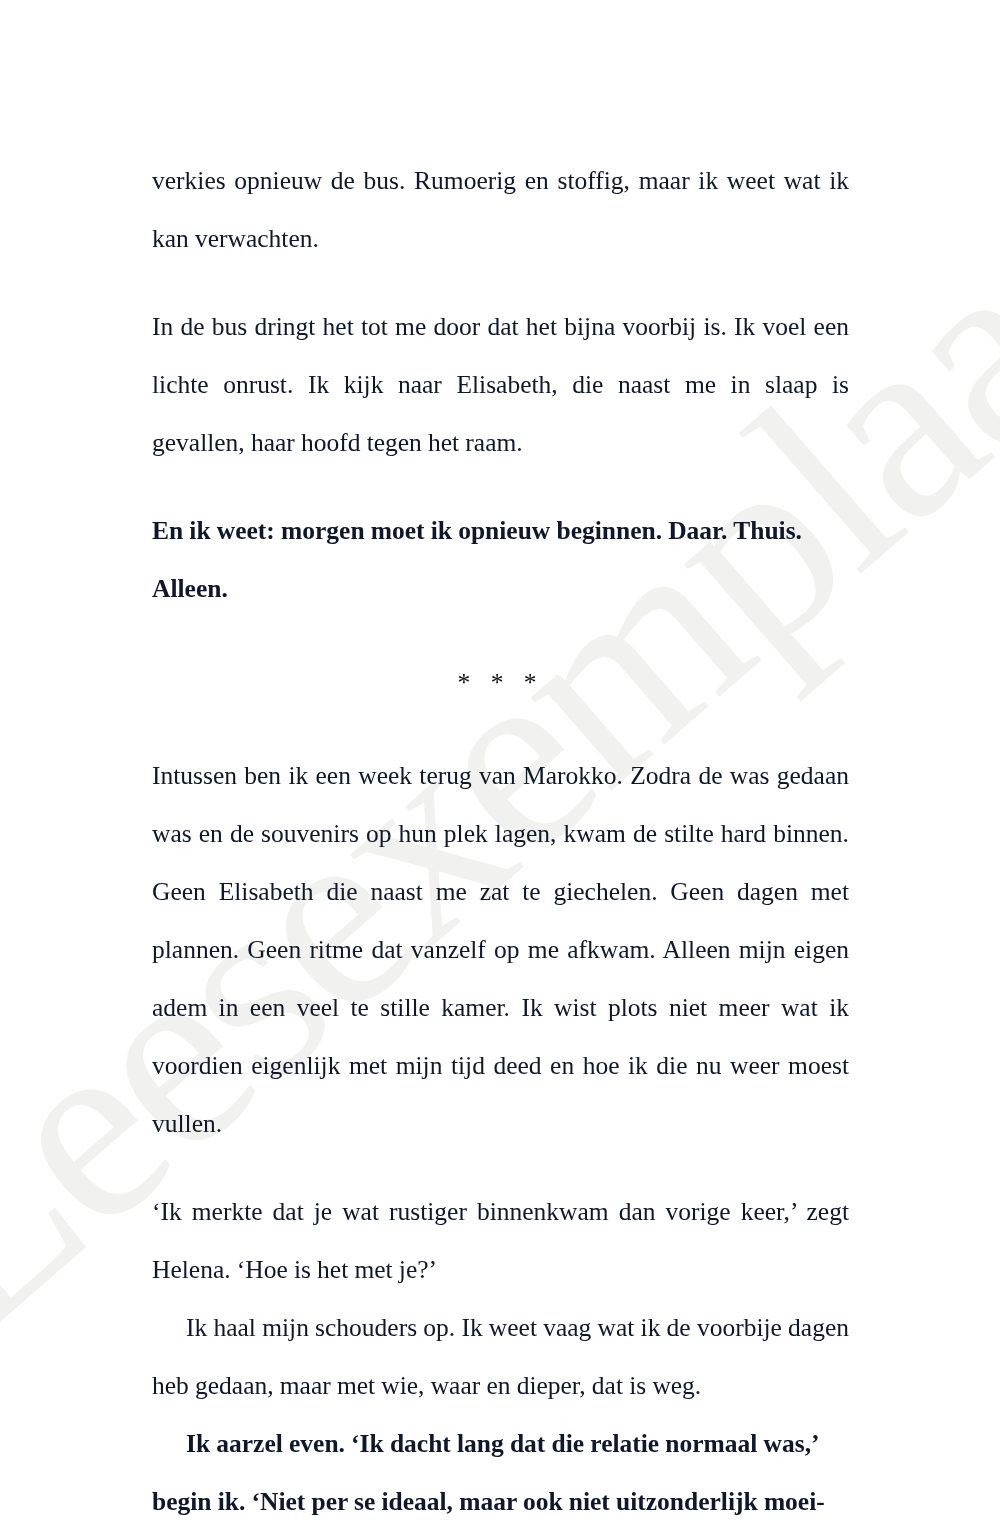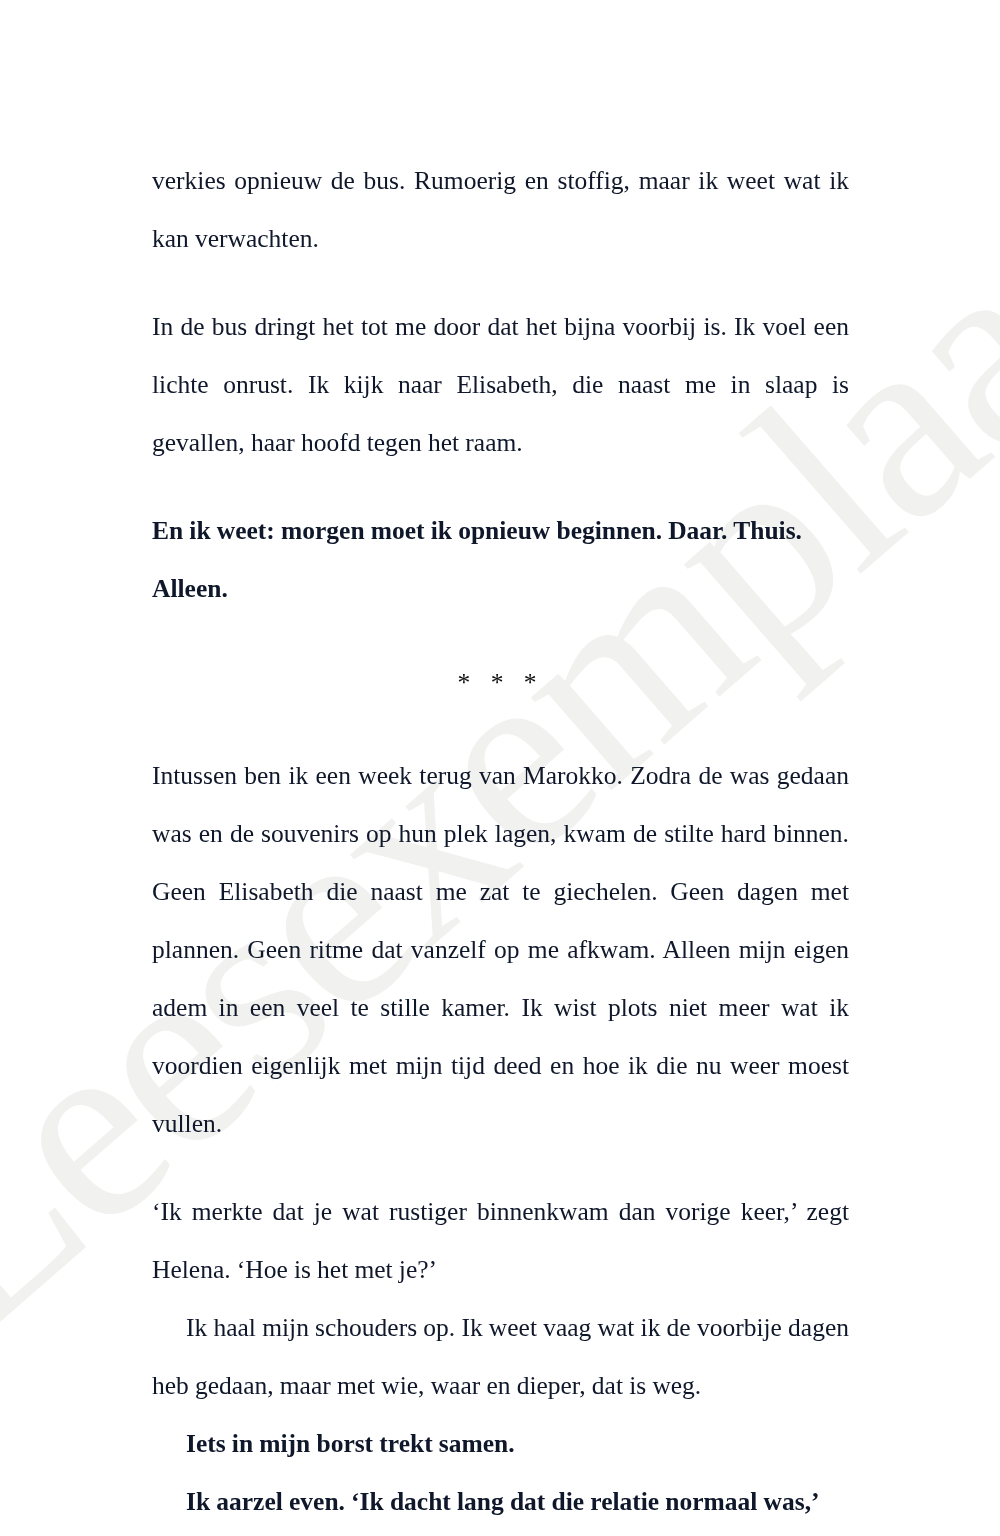--- a/index.html
+++ b/index.html
@@ -112,19 +112,18 @@
 
     <p class="para">verkies opnieuw de bus. Rumoerig en stoffig, maar ik weet wat ik kan verwachten.</p>
     <p class="para block-gap">In de bus dringt het tot me door dat het bijna voorbij is. Ik voel een lichte onrust. Ik kijk naar Elisabeth, die naast me in slaap is gevallen, haar hoofd tegen het raam.</p>
     <p class="para block-gap last-line-left">En ik weet: morgen moet ik opnieuw beginnen. Daar. Thuis. Alleen.</p>
 
     <div class="section-break">* * *</div>
 
     <p class="para">Intussen ben ik een week terug van Marokko. Zodra de was gedaan was en de souvenirs op hun plek lagen, kwam de stilte hard binnen. Geen Elisabeth die naast me zat te giechelen. Geen dagen met plannen. Geen ritme dat vanzelf op me afkwam. Alleen mijn eigen adem in een veel te stille kamer. Ik wist plots niet meer wat ik voordien eigenlijk met mijn tijd deed en hoe ik die nu weer moest vullen.</p>
     <p class="para block-gap">‘Ik merkte dat je wat rustiger binnenkwam dan vorige keer,’ zegt Helena. ‘Hoe is het met je?’</p>
     <p class="para indent">Ik haal mijn schouders op. Ik weet vaag wat ik de voorbije dagen heb gedaan, maar met wie, waar en dieper, dat is weg.</p>
-    <p class="para indent last-line-left">Iets in mijn borst trekt samen.</p>
     <p class="para indent last-line-left">Ik aarzel even. ‘Ik dacht lang dat die relatie normaal was,’ begin ik. ‘Niet per se ideaal, maar ook niet uitzonderlijk moei-lijk. Pas achteraf besef ik hoe heftig die eigenlijk was.’</p>
 
   </div>
 
 
 </div>
 
 </body></html>

